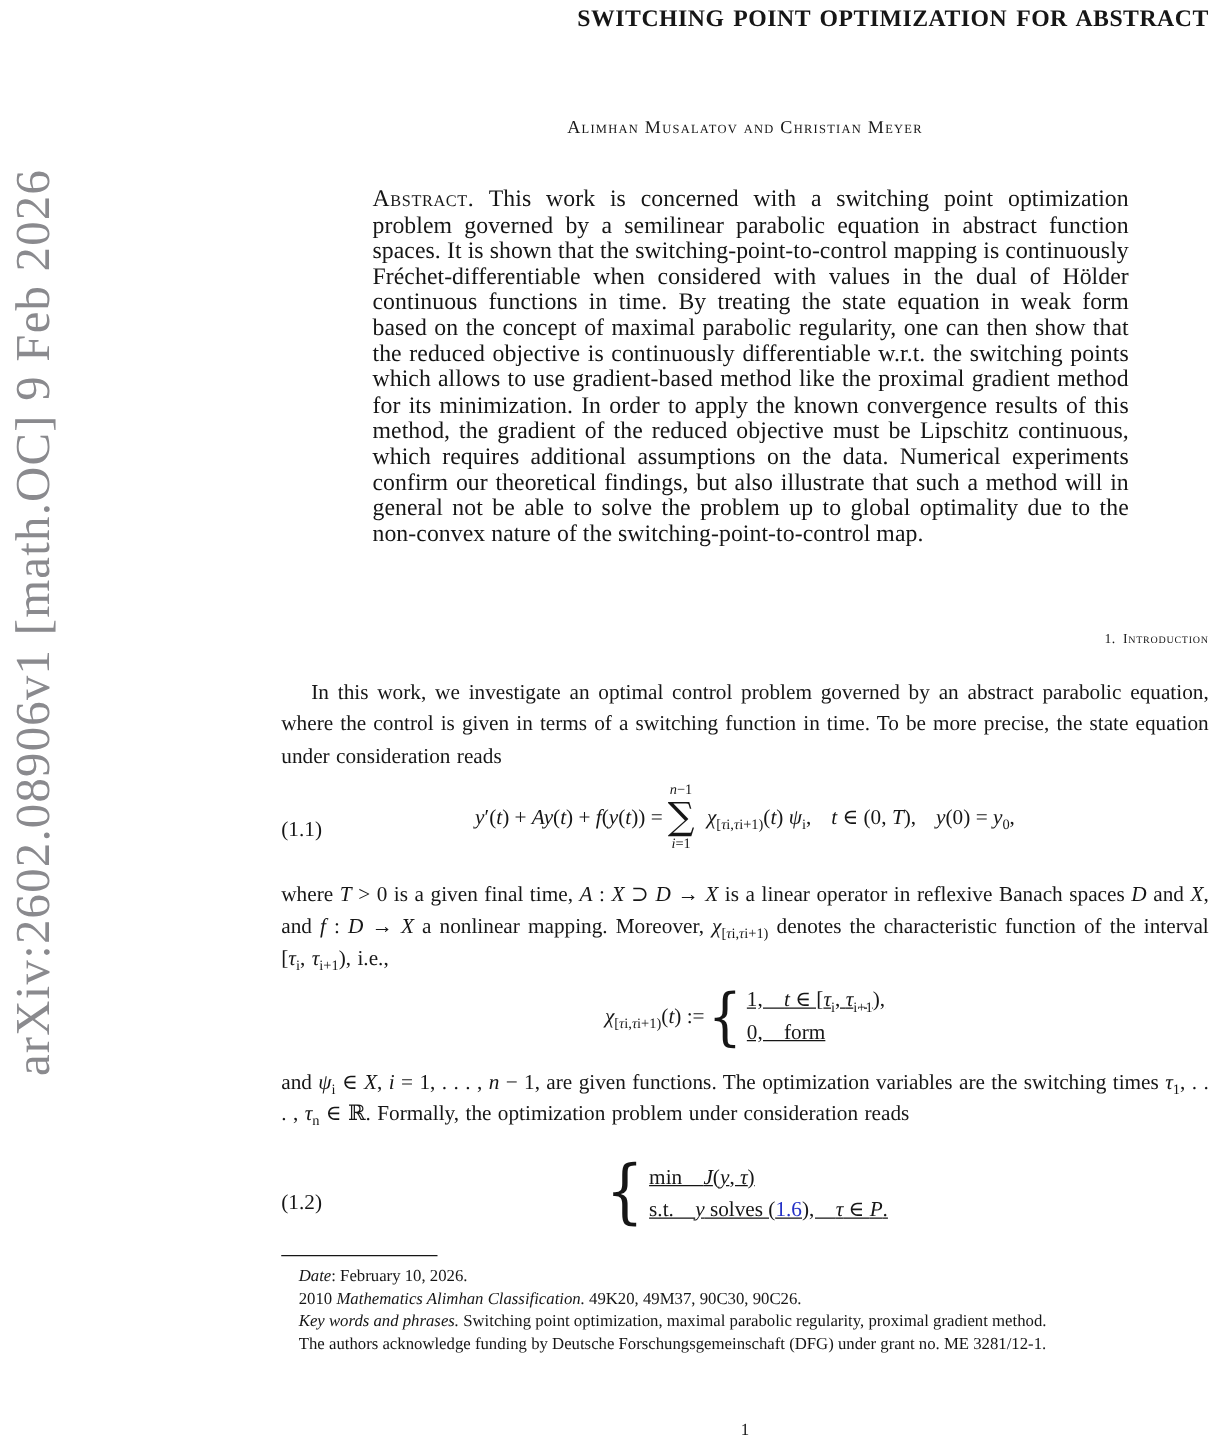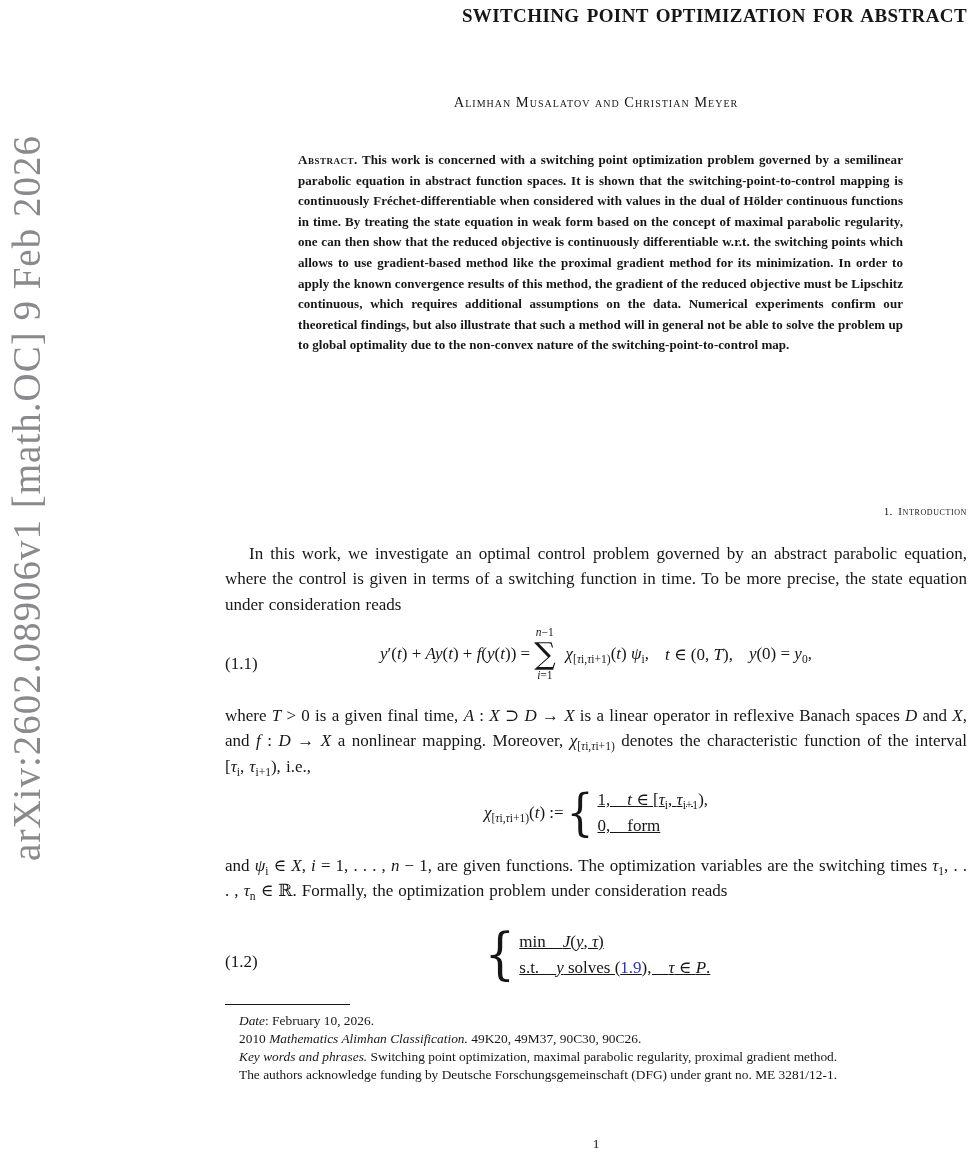--- a/index.html
+++ b/index.html
@@ -18,21 +18,21 @@
   .blk{position:absolute;left:0;right:0;}
   .title{
     top:2px;text-align:right;font-weight:bold;font-size:19px;line-height:28px;
     letter-spacing:.4px;word-spacing:2px;
   }
   .authors{
     top:94px;text-align:center;font-variant:small-caps;font-size:14.5px;letter-spacing:1px;
   }
   .abstract{
     top:150px;left:73px;right:64px;text-align:justify;
-    font-size:13px;line-height:20.6px;letter-spacing:.05px;font-weight:bold;
+    font-size:19px;line-height:20.6px;letter-spacing:.05px;
   }
   .abstract .sc{font-variant:small-caps;letter-spacing:.5px;}
   .section-heading{
     top:505px;text-align:right;font-size:11px;letter-spacing:.3px;
   }
   .section-heading .sc{font-variant:small-caps;letter-spacing:.6px;}
   .para{
     text-align:justify;font-size:17px;line-height:25.4px;word-spacing:.05em;
   }
   .p1{top:541px;text-indent:24px;}
@@ -127,21 +127,21 @@
 
     <div class="blk para p3 rich">and <i>ψ</i><sub>i</sub> ∈ <i>X</i>, <i>i</i> = 1, . . . , <i>n</i> − 1, are given functions. The optimization variables are the switching times <i>τ</i><sub>1</sub>, . . . , <i>τ</i><sub>n</sub> ∈ ℝ. Formally, the optimization problem under consideration reads</div>
 
     <div class="eq-row eq12">
       <span class="eq-tag">(1.2)</span>
       <span class="eq-content">
         <span class="cases">
           <span class="brace brace-lg">{</span>
           <span class="case-col">
             <span class="m rich">min <i>J</i>(<i>y</i>, <i>τ</i>)</span>
-            <span class="m rich">s.t.  <i>y</i> solves (<span class="eqlink">1.9</span>), <i>τ</i> ∈ <i>P</i>.</span>
+            <span class="m rich">s.t.  <i>y</i> solves (<span class="eqlink">1.6</span>), <i>τ</i> ∈ <i>P</i>.</span>
           </span>
         </span>
       </span>
     </div>
 
     <div class="blk footnotes">
       <div class="fnrule"></div>
       <div class="fn rich"><i>Date</i>: February 10, 2026.</div>
       <div class="fn rich">2010 <i>Mathematics Alimhan Classification.</i> 49K20, 49M37, 90C30, 90C26.</div>
       <div class="fn rich"><i>Key words and phrases.</i> Switching point optimization, maximal parabolic regularity, proximal gradient method.</div>

